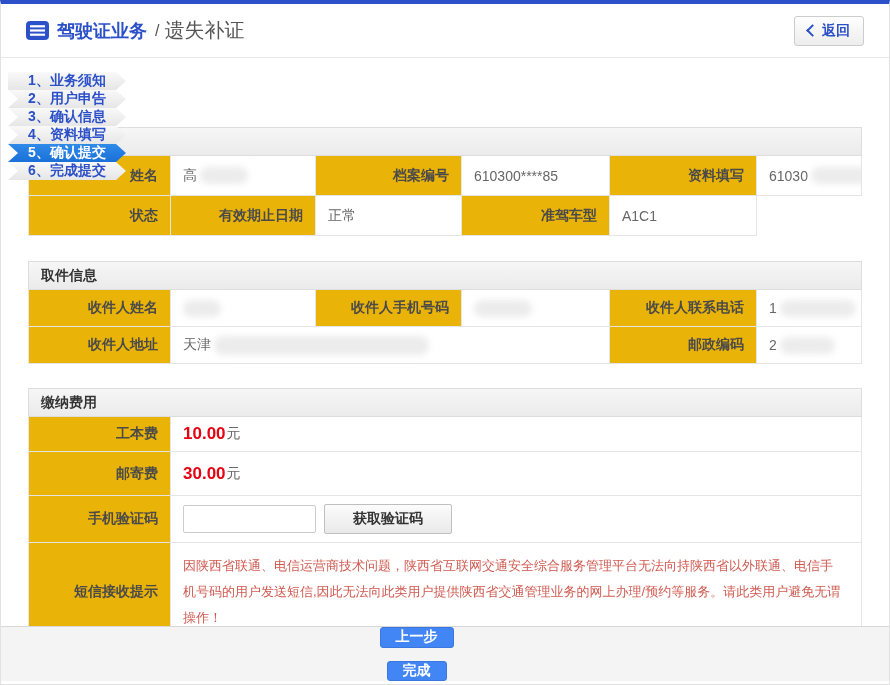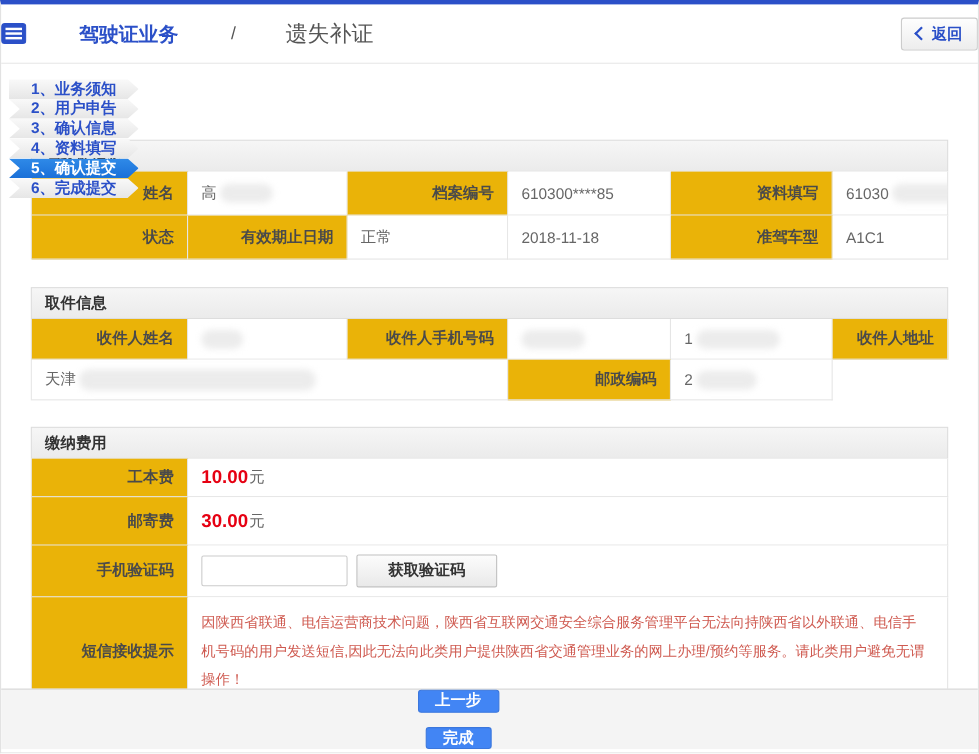--- a/index.html
+++ b/index.html
@@ -4,21 +4,21 @@
 <style>
   html,body{margin:0;padding:0;background:#fff;}
   .page{
     position:relative;width:890px;height:685px;box-sizing:border-box;
     background:#fff;overflow:hidden;
     border-top:4px solid var(--accent,#2b50c8);
     border-left:1px solid #e2e2e2;border-right:1px solid #e2e2e2;border-bottom:1px solid #e2e2e2;
     font-family:"Liberation Sans","DejaVu Sans",sans-serif;
   }
   
-  .header{height:53px;display:flex;align-items:center;padding:0 0;border-bottom:1px solid #e8e8e8;gap:40px;}
+  .header{height:53px;display:flex;align-items:center;padding:0 25px;border-bottom:1px solid #e8e8e8;}
   .hicon{width:23px;height:19px;flex:0 0 auto;}
   .htitle{margin-left:8px;font-size:18px;font-weight:bold;color:var(--accent,#2b50c8);}
   .hsep{margin:0 5px 0 8px;font-size:16px;color:#555;}
   .hsub{font-size:20px;color:#555;}
   .back-btn{
     margin-left:auto;height:30px;display:flex;align-items:center;gap:5px;
     padding:0 13px;border:1px solid #ccc;border-radius:3px;
     background:linear-gradient(#fefefe,#ededed);
     color:var(--accent,#2b50c8);font-size:14px;font-weight:bold;cursor:pointer;
   }
@@ -123,39 +123,39 @@
       <div class="cell val">610300****85</div>
       <div class="cell lab">资料填写</div>
       <div class="cell val">
         <span>61030</span>
         <span class="redact r-lic"></span>
       </div>
 
       <div class="cell lab">状态</div>
       <div class="cell lab">有效期止日期</div>
       <div class="cell val">正常</div>
-      <div class="cell val">2018-11-18</div>
       <div class="cell lab">准驾车型</div>
       <div class="cell val">A1C1</div>
     </div>
   </div>
 
   <div class="sec">
     <div class="sec-header">取件信息</div>
     <div class="grid grid-pickup">
       <div class="cell lab">收件人姓名</div>
       <div class="cell val">
         <span></span>
         <span class="redact r-rname"></span>
       </div>
       <div class="cell lab">收件人手机号码</div>
       <div class="cell val">
         <span></span>
         <span class="redact r-rmobile"></span>
       </div>
+      <div class="cell lab">收件人联系电话</div>
       <div class="cell val">
         <span>1</span>
         <span class="redact r-rphone"></span>
       </div>
 
       <div class="cell lab">收件人地址</div>
       <div class="cell val span3">
         <span>天津</span>
         <span class="redact r-raddr"></span>
       </div>

